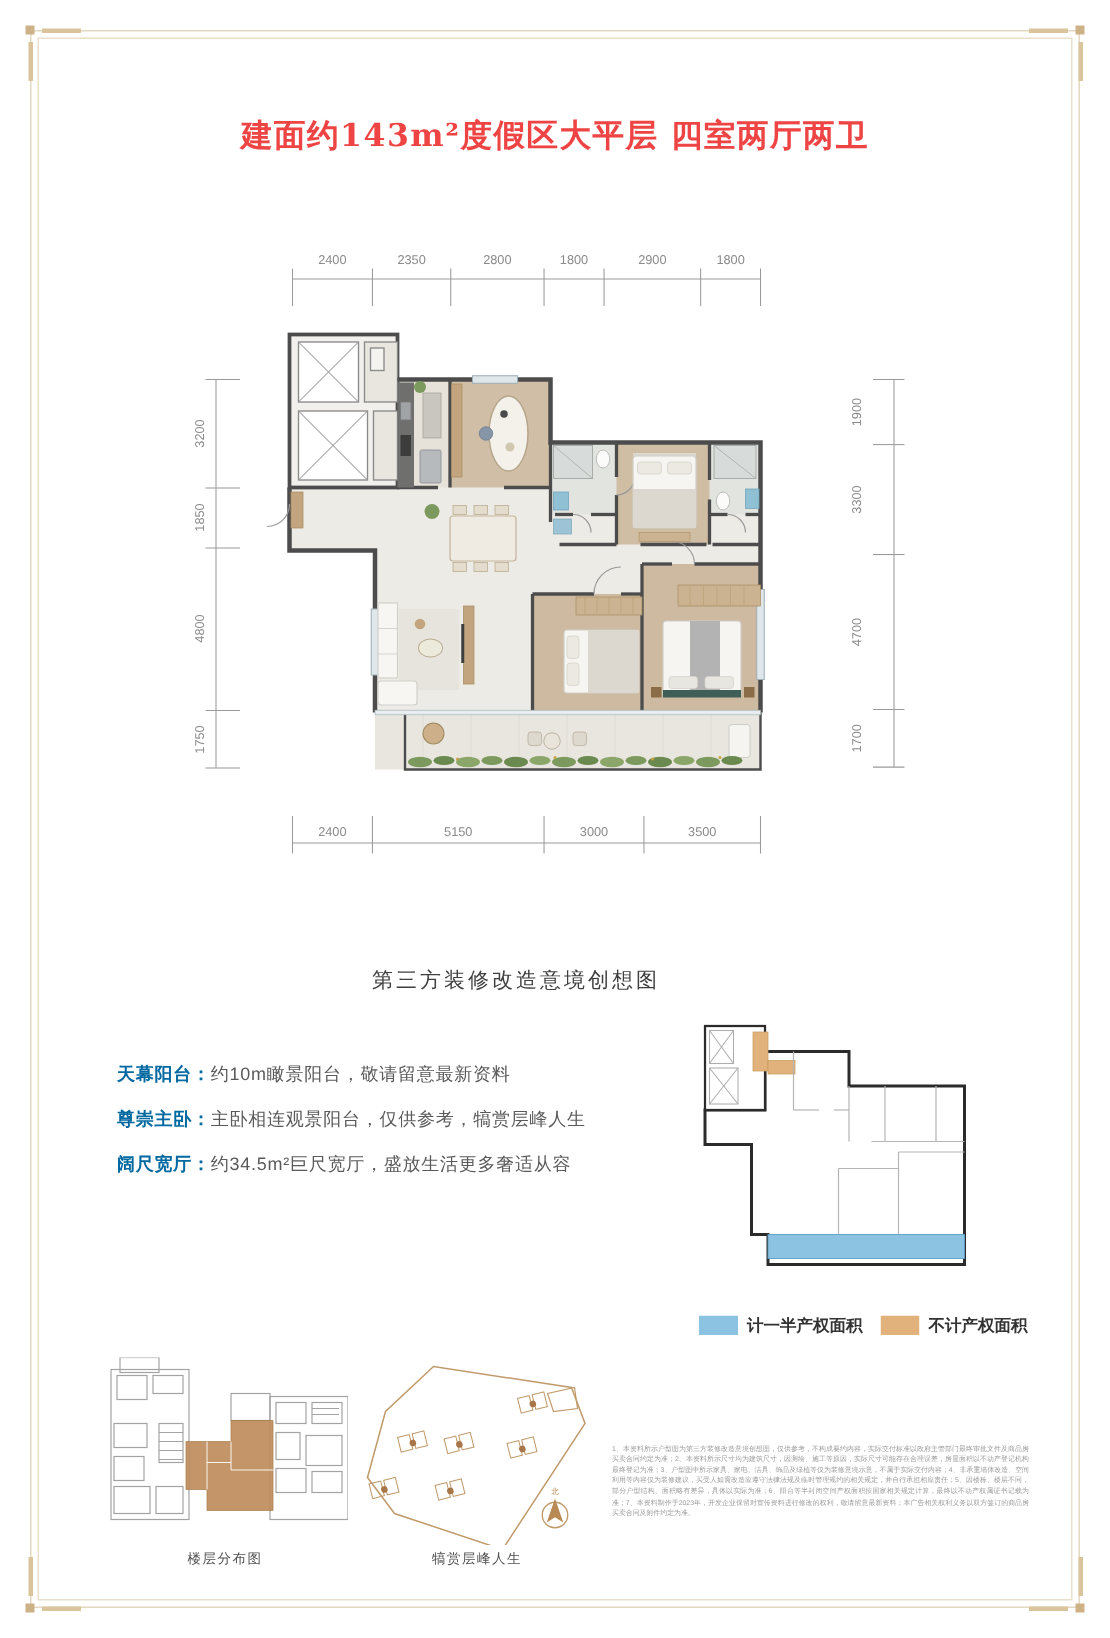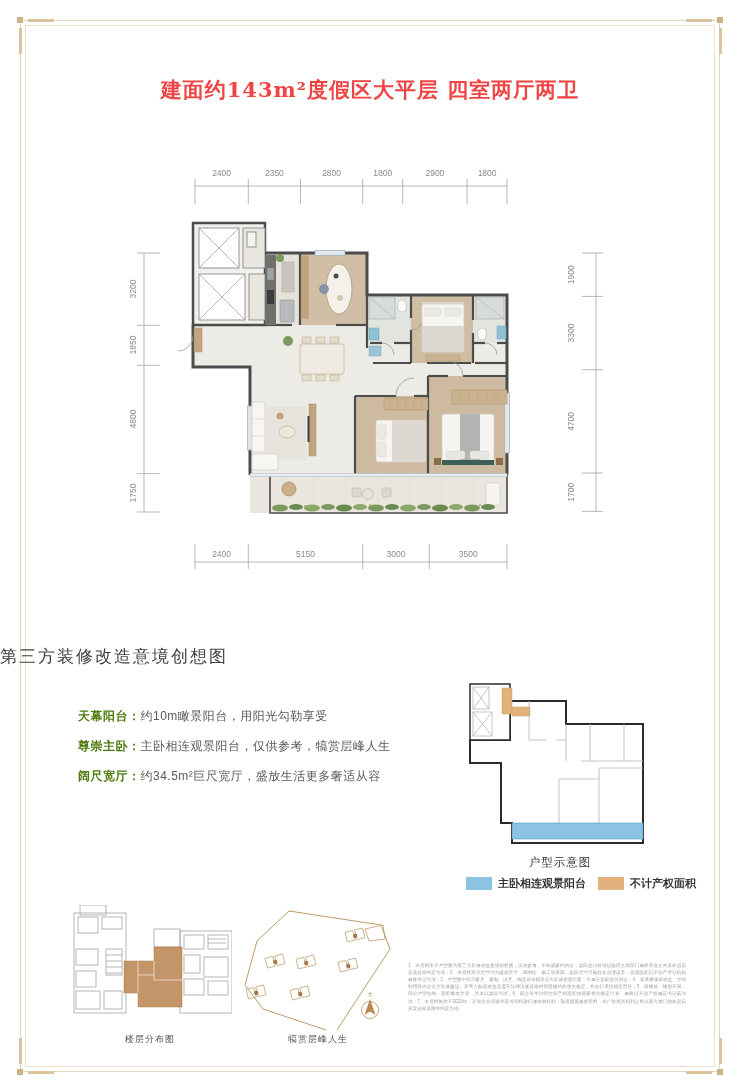--- a/index.html
+++ b/index.html
@@ -10,26 +10,26 @@
   .frame-inner{position:absolute;left:25px;top:25px;right:25px;bottom:25px;border:1px solid #eadfc9;}
   .corner{position:absolute;width:6px;height:6px;background:#cdb288;}
   .c-tl{left:17px;top:17px}.c-tr{right:17px;top:17px}.c-bl{left:17px;bottom:17px}.c-br{right:17px;bottom:17px}
   .dash{position:absolute;background:#d9c49c;}
   .d-h{width:26px;height:3px}.d-v{width:3px;height:26px}
 
   .title{position:absolute;left:0;top:76px;width:740px;text-align:center;
          font-family:"DejaVu Serif","Liberation Serif",serif;font-size:21px;font-weight:700;
          color:#ef4444;letter-spacing:1px;}
 
-  .plan-caption{position:absolute;left:0;top:645px;width:688px;
-                font-size:17px;color:#3f3f3f;letter-spacing:2px;}
+  .plan-caption{position:absolute;left:0;top:645px;width:688px;text-align:center;
+                font-size:14px;color:#3f3f3f;letter-spacing:2px;}
 
   .features{position:absolute;left:78px;top:708px;}
   .feature-row{font-size:12px;margin-bottom:13px;letter-spacing:0.5px;white-space:nowrap;}
-  .feature-label{font-weight:700;color:#4d7c0f;}
+  .feature-label{font-weight:700;color:#0369a1;}
   .feature-text{color:#5a5a5a;}
 
   .schematic-caption{position:absolute;left:450px;top:855px;width:220px;text-align:center;
                      font-size:11.5px;color:#333;letter-spacing:1px;}
   .legend{position:absolute;left:466px;top:876px;display:flex;align-items:center;gap:12px;}
   .legend-item{display:flex;align-items:center;gap:6px;font-size:11px;font-weight:700;color:#333;}
 
   .small-caption{position:absolute;text-align:center;font-size:9px;color:#4f4f4f;letter-spacing:1px;}
   .cap-floor{left:60px;top:1033px;width:180px;}
   .cap-building{left:233px;top:1033px;width:170px;}
@@ -327,21 +327,21 @@
       <text x="444" y="175" transform="rotate(-90 444 175)">3300</text>
       <text x="444" y="263.4" transform="rotate(-90 444 263.4)">4700</text>
       <text x="444" y="334.2" transform="rotate(-90 444 334.2)">1700</text>
     </g>
   </svg>
 
   <div class="plan-caption">第三方装修改造意境创想图</div>
 
   <div class="features">
     <div class="feature-row">
-      <span class="feature-label">天幕阳台：</span><span class="feature-text">约10m瞰景阳台，用阳光勾勒享受</span>
+      <span class="feature-label">天幕阳台：</span><span class="feature-text">约10m瞰景阳台，敬请留意最新资料</span>
     </div>
     <div class="feature-row">
       <span class="feature-label">尊崇主卧：</span><span class="feature-text">主卧相连观景阳台，仅供参考，犒赏层峰人生</span>
     </div>
     <div class="feature-row">
       <span class="feature-label">阔尺宽厅：</span><span class="feature-text">约34.5m²巨尺宽厅，盛放生活更多奢适从容</span>
     </div>
   </div>
 
   <svg class="abs" style="left:450px;top:682px" width="220" height="172" viewBox="0 0 220 172">
@@ -365,28 +365,27 @@
         <path d="M174,42 V79"></path>
         <path d="M131,79 H193"></path>
       <path d="M109,97 V141"></path>
         <path d="M109,97 H149"></path>
         <path d="M149,86 V141"></path>
         <path d="M149,86 H193"></path>
       <path d="M116,42 V79"></path>
     </g>
     <rect x="62" y="141" width="131" height="16" fill="#8cc2e2" stroke="#5c9ec4" stroke-width="0.6"></rect>
   </svg>
-  <div class="schematic-caption">户型示意图</div>
 
   <div class="legend">
     <div class="legend-item">
       <svg width="26" height="13">
         <rect x="0" y="0" width="26" height="13" fill="#8cc2e2"></rect>
       </svg>
-      <span>主卧相连观景阳台</span>
+      <span>计一半产权面积</span>
     </div>
     <div class="legend-item">
       <svg width="26" height="13">
         <rect x="0" y="0" width="26" height="13" fill="#e2b27c"></rect>
       </svg>
       <span>不计产权面积</span>
     </div>
   </div>
 
   <svg class="abs" style="left:62px;top:905px" width="170" height="125" viewBox="0 0 170 125">

